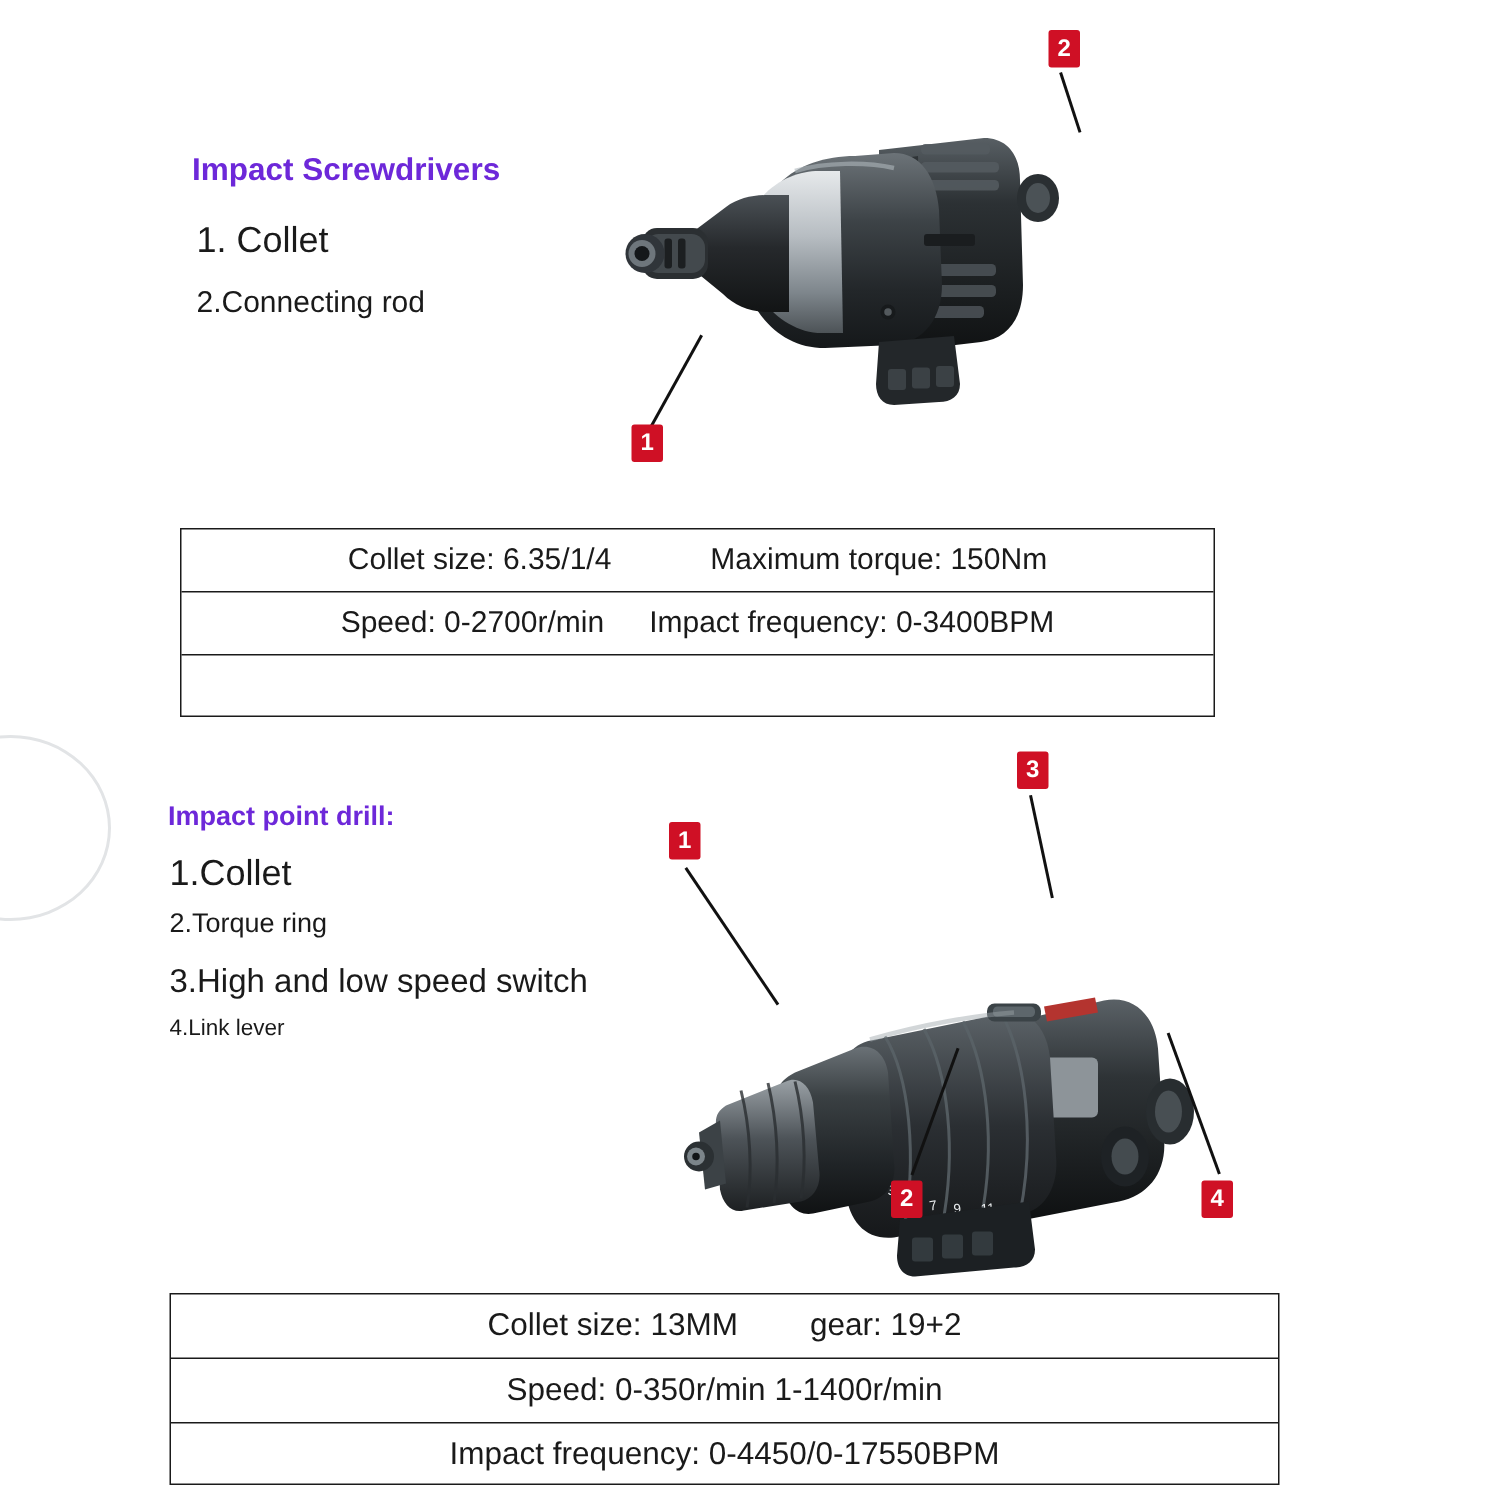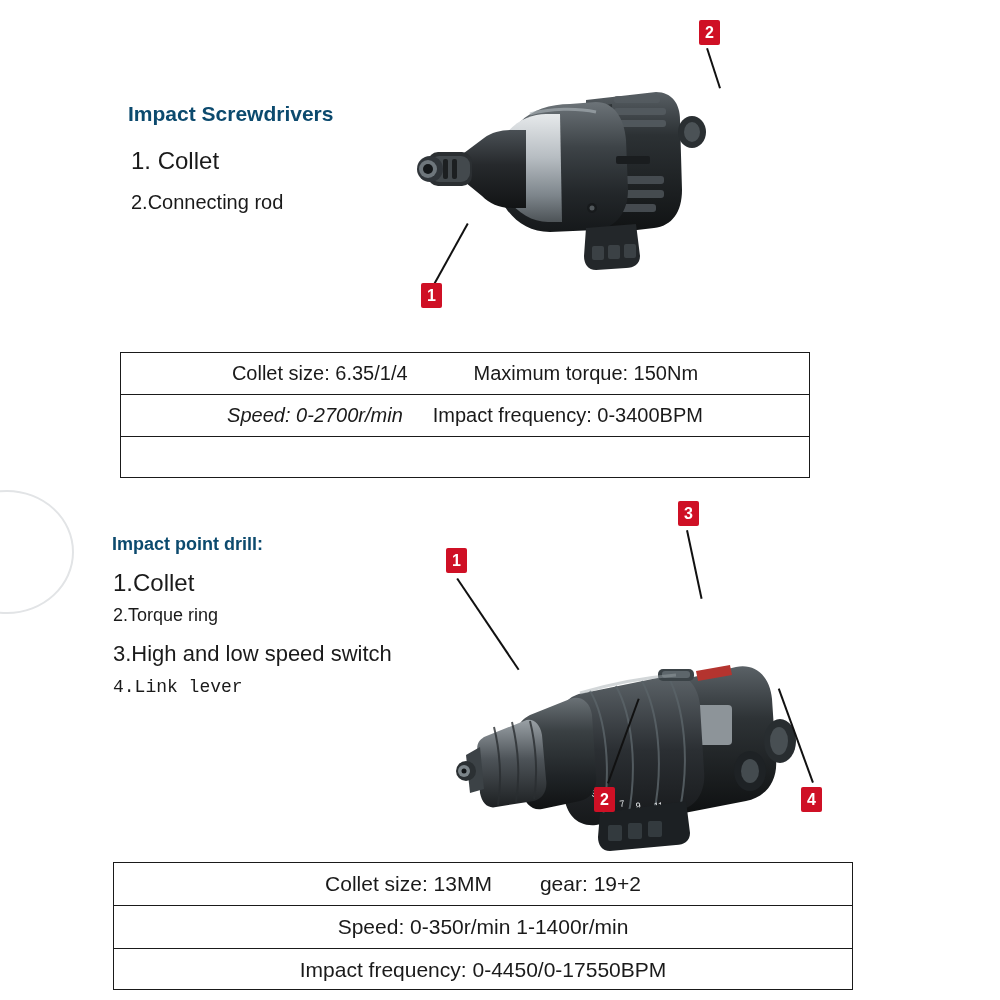--- a/index.html
+++ b/index.html
@@ -18,21 +18,21 @@
 
   .section {
     position: absolute;
     left: 0;
     width: 1000px;
   }
 
   
   .heading {
     position: absolute;
-    color: #0c4a6e;
+    color: #6d28d9;
     font-weight: bold;
     white-space: nowrap;
   }
   .labelline {
     position: absolute;
     color: #1a1a1a;
     white-space: nowrap;
   }
 
   
@@ -192,38 +192,38 @@
 
   <div class="spec-table" style="left:120px; top:352px; width:690px; height:126px;">
     <div class="spec-row" style="height:42px;">
       <div class="spec-cellpair">
         <span style="font-size:20px;">Collet size: 6.35/1/4</span>
         <span style="font-size:20px;margin-left:36px;">Maximum torque: 150Nm</span>
       </div>
     </div>
     <div class="spec-row" style="height:42px;">
       <div class="spec-cellpair">
-        <span style="font-size:20px;font-style:italic;">Speed: 0-2700r/min</span>
+        <span style="font-size:20px;">Speed: 0-2700r/min</span>
         <span style="font-size:20px;">Impact frequency: 0-3400BPM</span>
       </div>
     </div>
     <div class="spec-row" style="height:40px;"></div>
   </div>
 </div>
 
 <div class="section" style="top:500px; height:500px;">
 
   <div class="arc" style="left:-60px; top:-10px; width:130px; height:120px;"></div>
 
   <div class="heading" style="left:112px; top:34px; font-size:18px;">Impact point drill:</div>
 
   <div class="labelline" style="left:113px; top:69px; font-size:24px;">1.Collet</div>
   <div class="labelline" style="left:113px; top:105px; font-size:18px;">2.Torque ring</div>
   <div class="labelline" style="left:113px; top:141px; font-size:22px;text-align:right;">3.High and low speed switch</div>
-  <div class="labelline" style="left:113px; top:177px; font-size:18px;font-family:Liberation Mono, monospace;">4.Link lever</div>
+  <div class="labelline" style="left:113px; top:177px; font-size:15px;">4.Link lever</div>
 
   <div class="tool" style="left:450px; top:75px;">
     <svg width="360" height="280" viewBox="0 0 360 280" xmlns="http://www.w3.org/2000/svg">
       <defs>
         <linearGradient id="d_body" x1="0" y1="0" x2="0" y2="1">
           <stop offset="0%" stop-color="#6a7176"></stop>
           <stop offset="30%" stop-color="#3a4043"></stop>
           <stop offset="70%" stop-color="#202427"></stop>
           <stop offset="100%" stop-color="#101213"></stop>
         </linearGradient>

